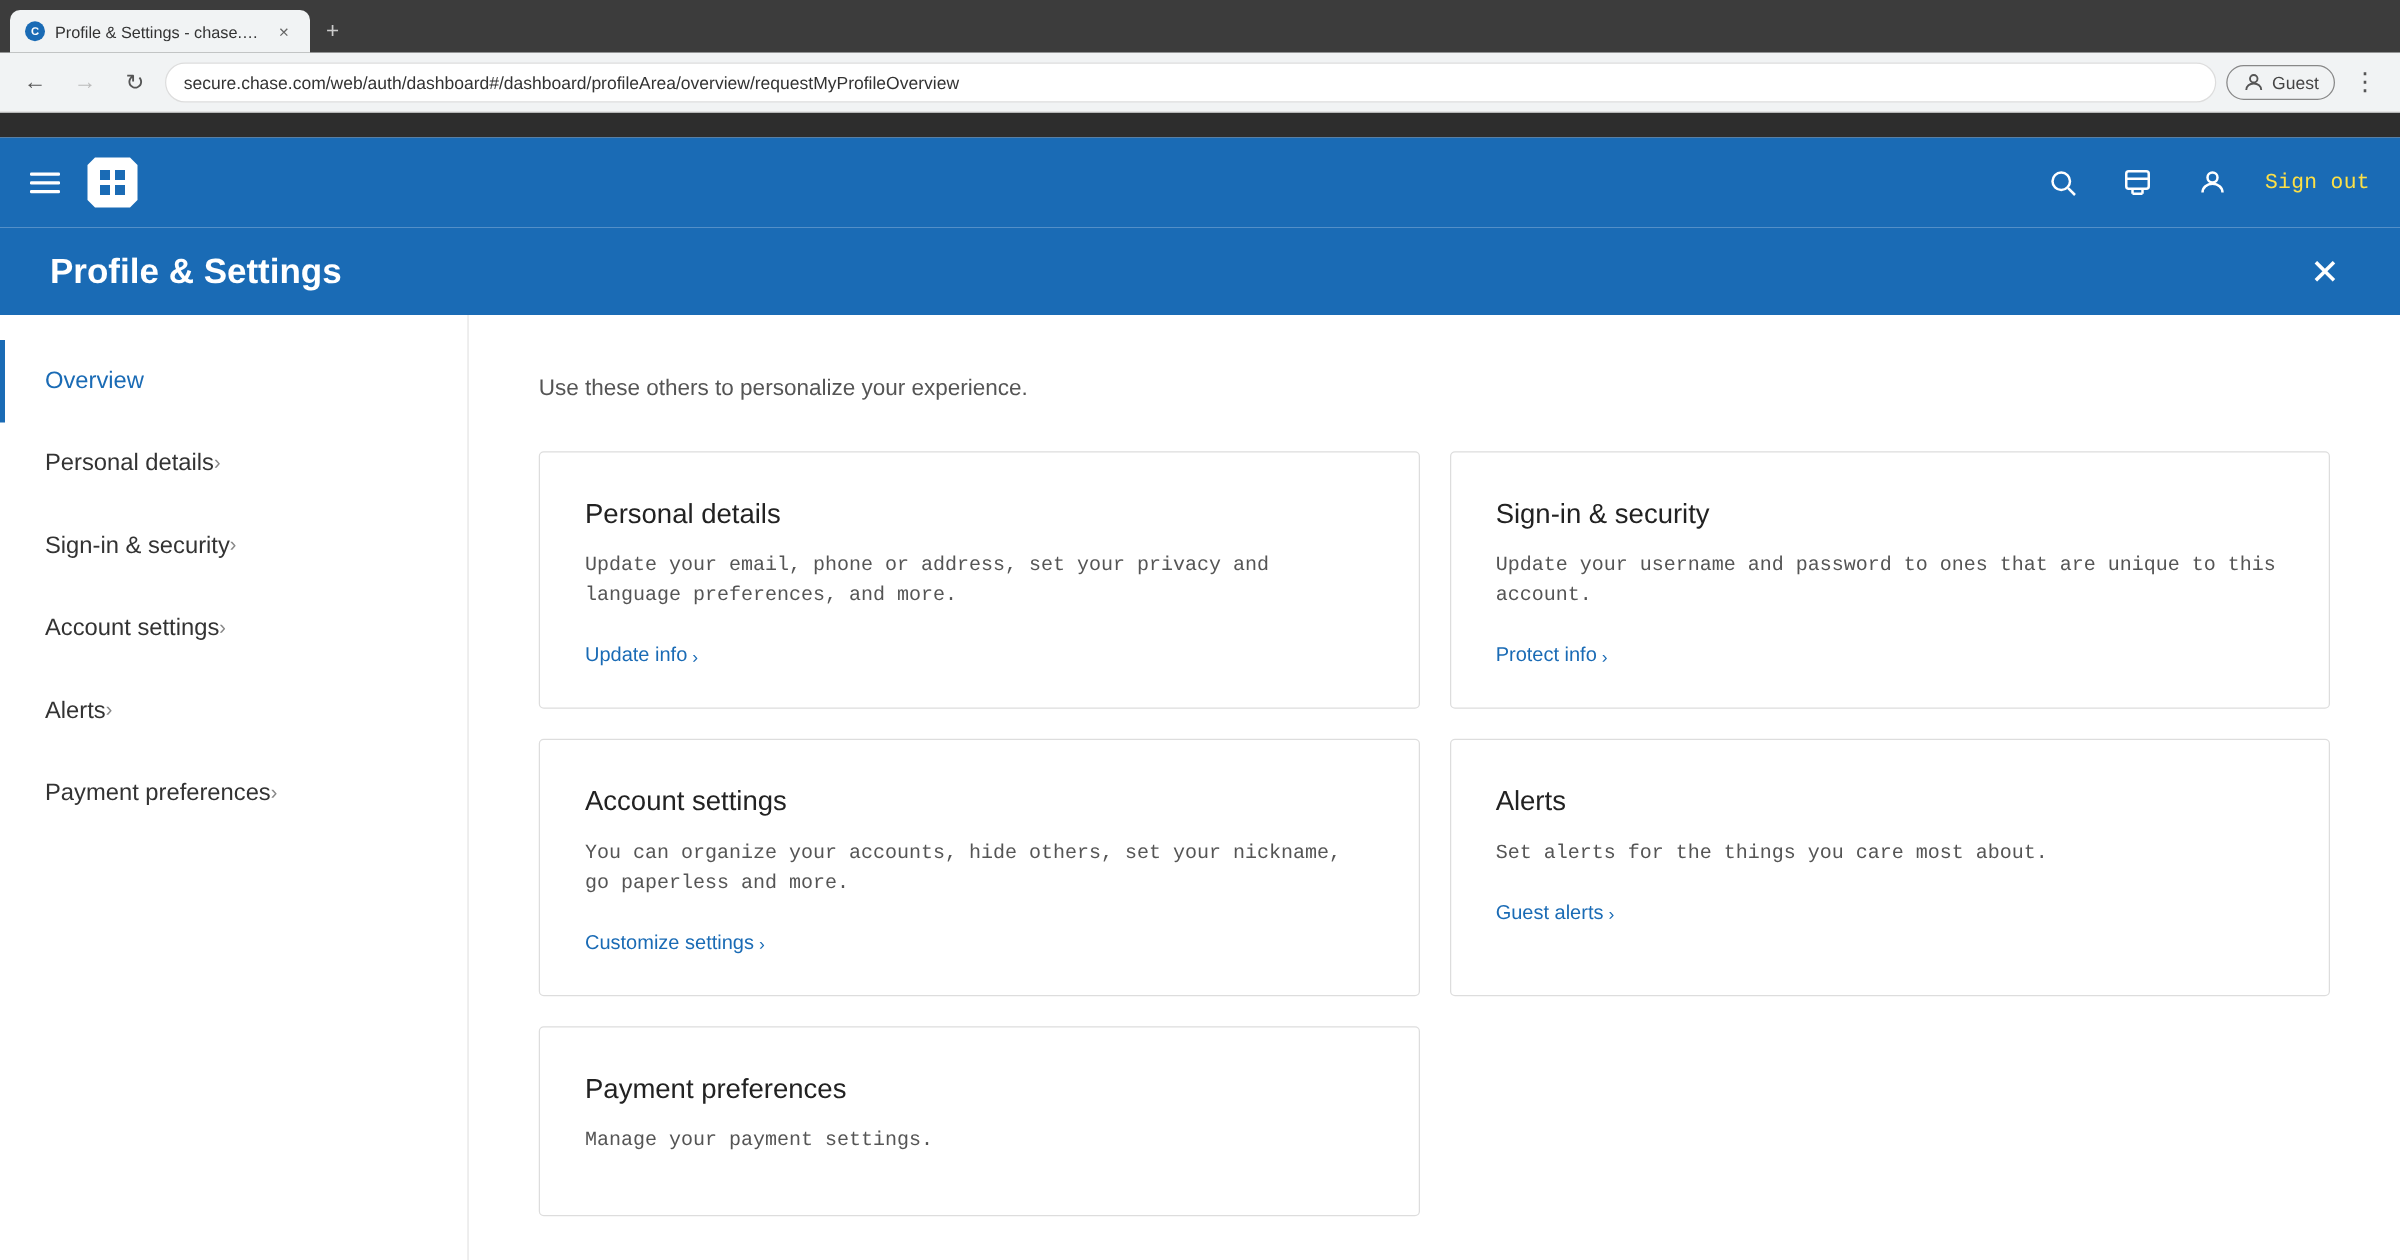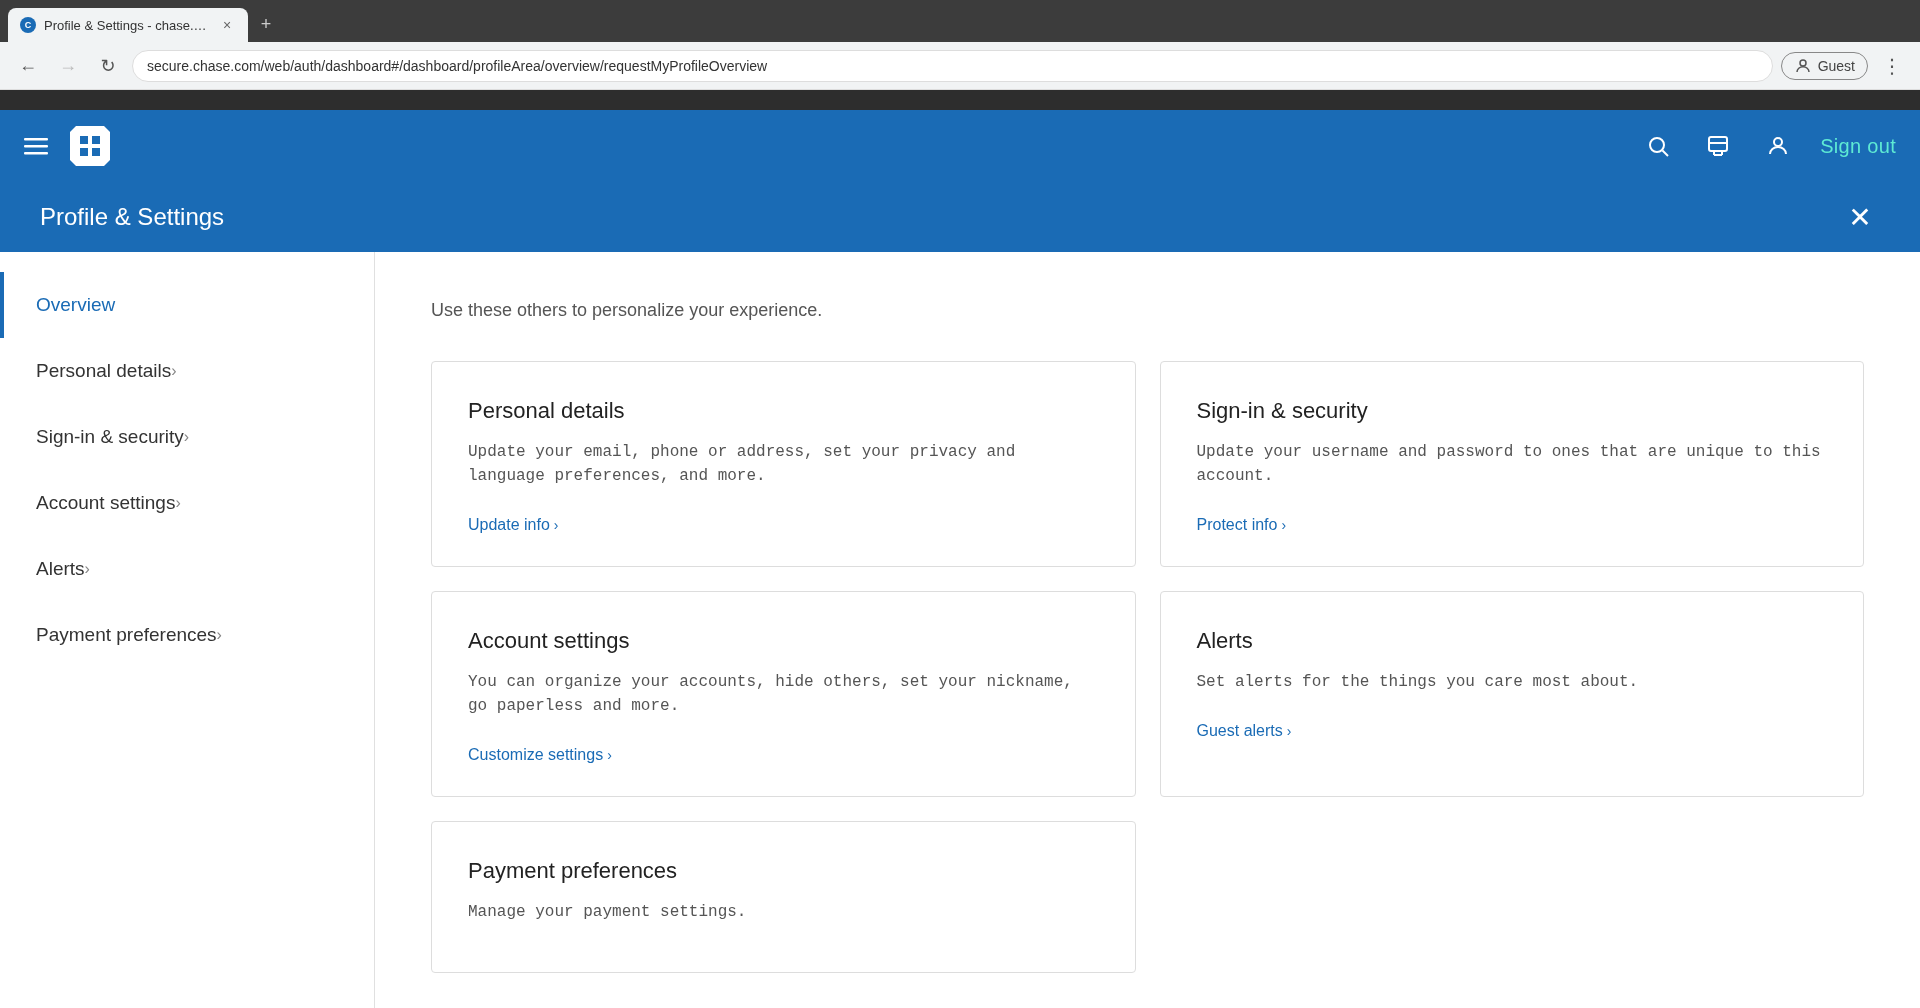--- a/index.html
+++ b/index.html
@@ -156,38 +156,39 @@
       cursor: pointer;
       color: white;
       font-size: 22px;
       width: 36px; height: 36px;
       display: flex; align-items: center; justify-content: center;
     }
     .sign-out-btn {
       background: none;
       border: none;
       cursor: pointer;
-      color: #5eead4;
-      font-size: 20px;
+      color: #fde047;
+      font-size: 17px;
       font-weight: 400;
       letter-spacing: 0.3px;
+      font-family: Liberation Mono, monospace;
     }
 
     
     .page-header {
       background: #1a6bb5;
       height: 70px;
       display: flex;
       align-items: center;
       padding: 0 40px;
       justify-content: space-between;
     }
     .page-title {
-      font-size: 24px;
-      font-weight: 400;
+      font-size: 28px;
+      font-weight: 700;
       color: white;
     }
     .page-close-btn {
       background: none;
       border: none;
       cursor: pointer;
       color: white;
       font-size: 28px;
       width: 40px; height: 40px;
       display: flex; align-items: center; justify-content: center;

